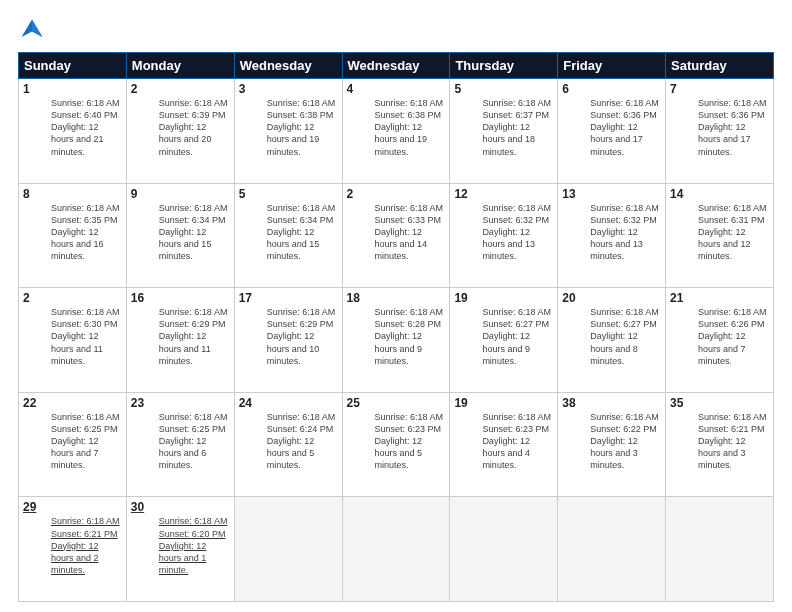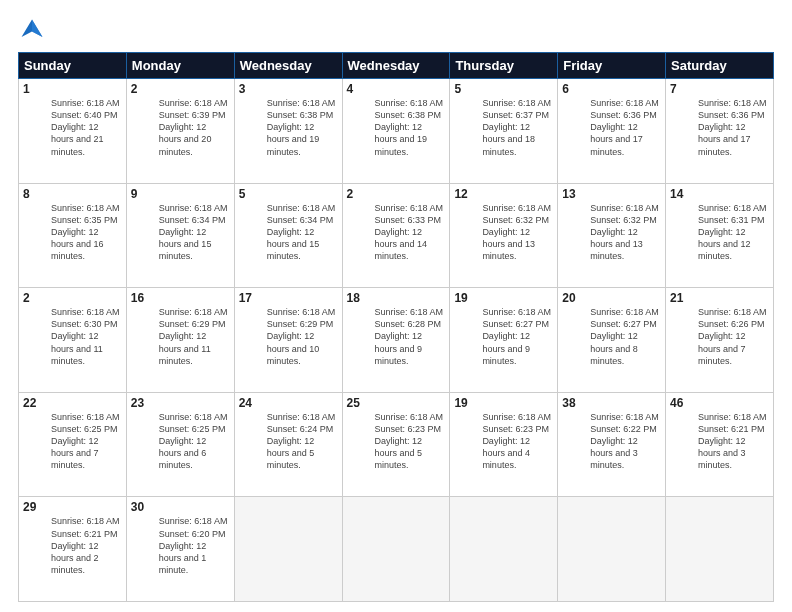--- a/index.html
+++ b/index.html
@@ -77,20 +77,21 @@
       font-size: 9.5px;
       color: #333;
       background: #fff;
       height: 82px;
     }
     .calendar td.empty {
       background: #f5f5f5;
     }
     .calendar td.last-row {
       height: 70px;
+      text-decoration: underline;
     }
     .day-num {
       font-size: 12px;
       font-weight: bold;
       color: #222;
       display: block;
       margin-bottom: 1px;
     }
     .day-info {
       font-size: 9px;
@@ -242,21 +243,21 @@
           </td>
           <td>
             <span class="day-num">19</span>
             <div class="day-info">Sunrise: 6:18 AM<br>Sunset: 6:23 PM<br>Daylight: 12 hours and 4 minutes.</div>
           </td>
           <td>
             <span class="day-num">38</span>
             <div class="day-info">Sunrise: 6:18 AM<br>Sunset: 6:22 PM<br>Daylight: 12 hours and 3 minutes.</div>
           </td>
           <td>
-            <span class="day-num">46</span>
+            <span class="day-num">35</span>
             <div class="day-info">Sunrise: 6:18 AM<br>Sunset: 6:21 PM<br>Daylight: 12 hours and 3 minutes.</div>
           </td>
         </tr>
         <tr>
           <td class="last-row">
             <span class="day-num">29</span>
             <div class="day-info">Sunrise: 6:18 AM<br>Sunset: 6:21 PM<br>Daylight: 12 hours and 2 minutes.</div>
           </td>
           <td class="last-row">
             <span class="day-num">30</span>

